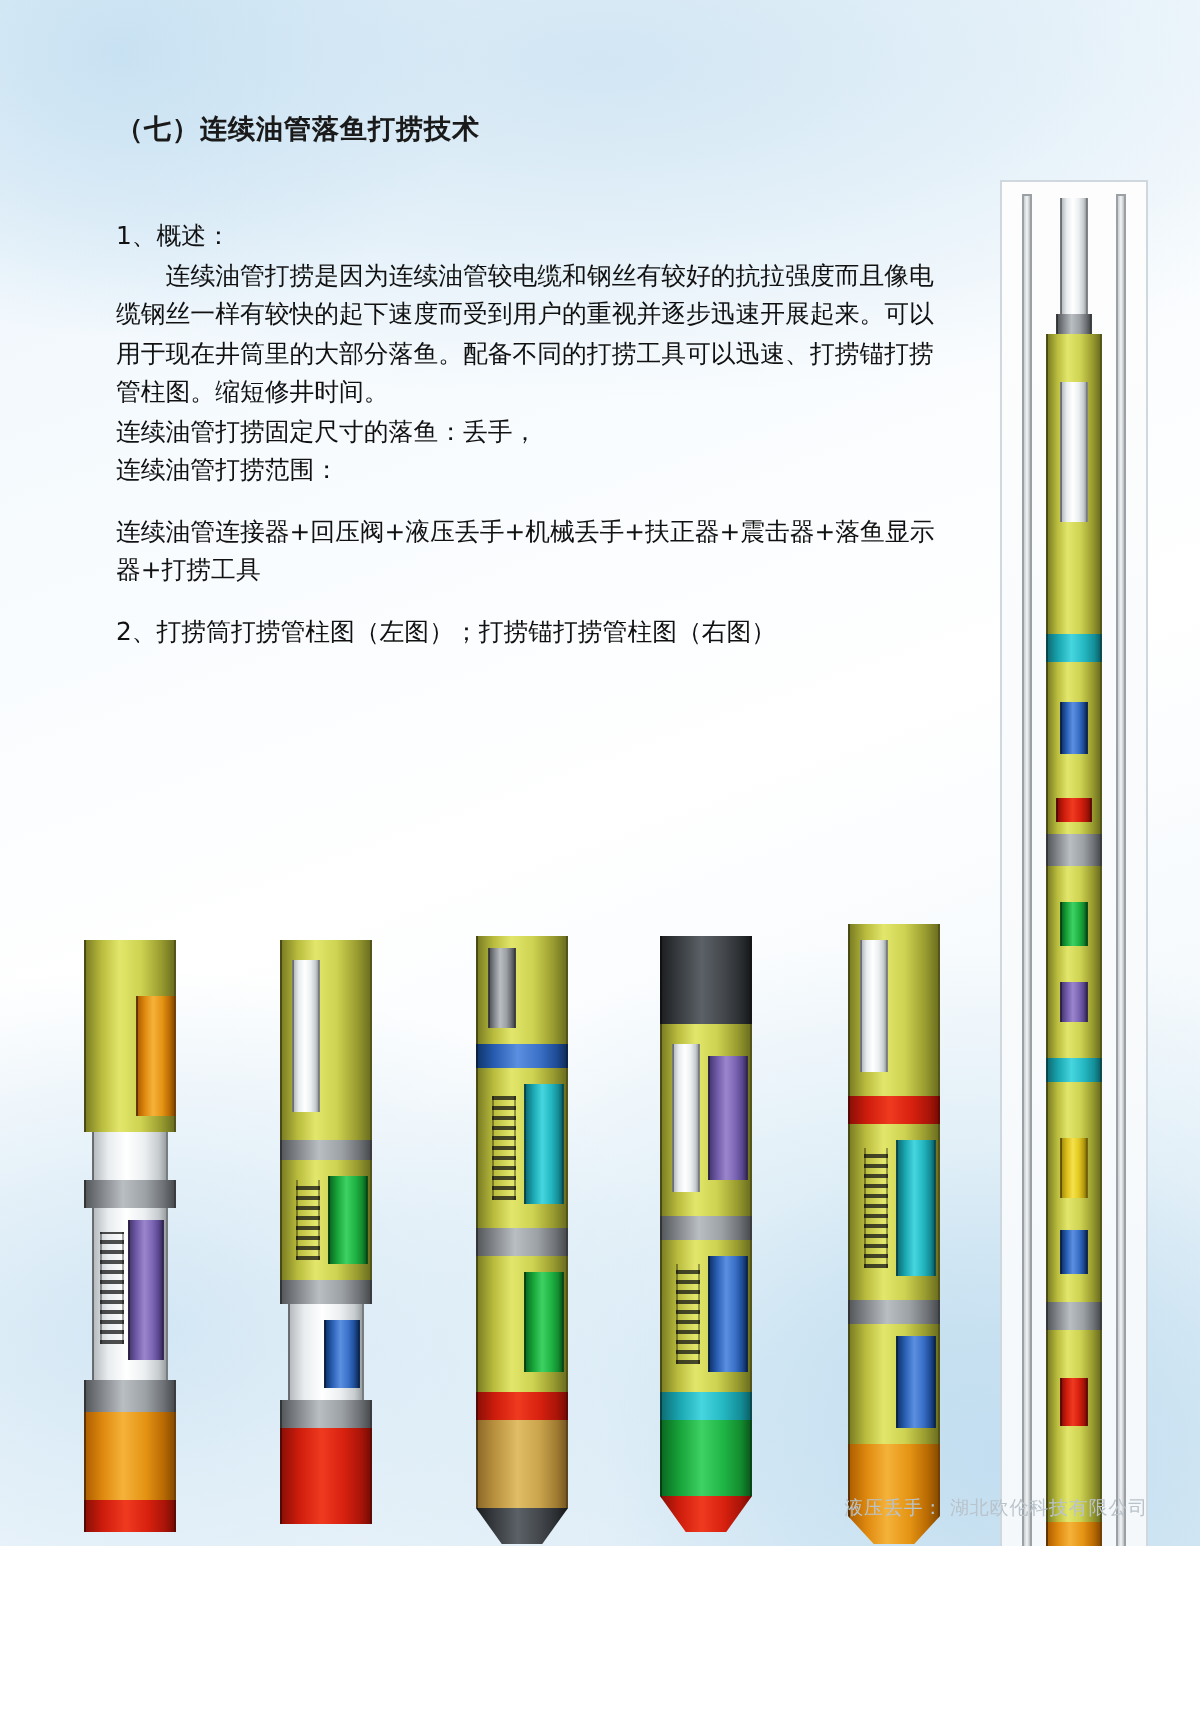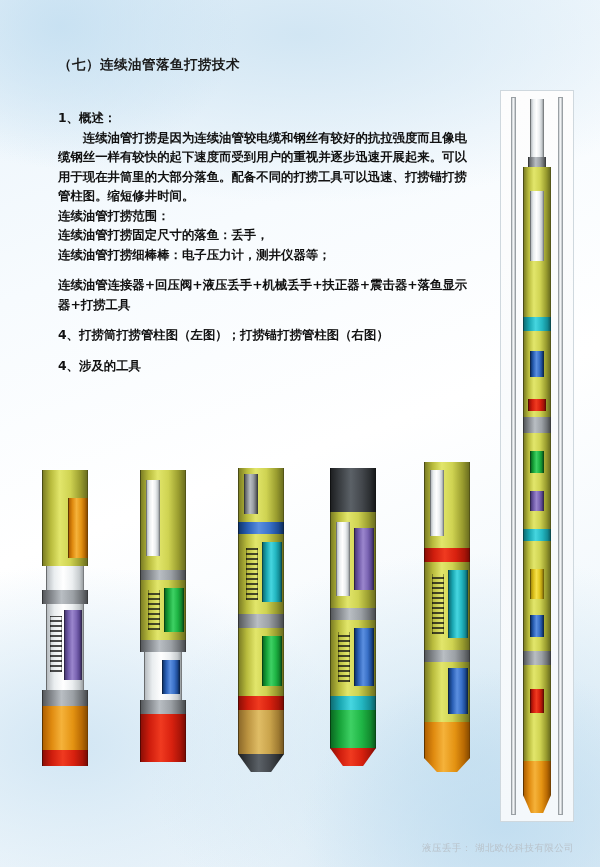--- a/index.html
+++ b/index.html
@@ -9,21 +9,21 @@
   body {
     width: 600px;
     height: 867px;
     font-family: "DejaVu Sans", sans-serif;
     background: #ffffff;
     overflow: hidden;
   }
   .page {
     position: relative;
     width: 600px;
-    height: 867px;
+    height: 773px;
     background:
       radial-gradient(ellipse 520px 340px at 78% 88%, rgba(205,228,242,0.95) 0%, rgba(205,228,242,0.0) 62%),
       radial-gradient(ellipse 460px 300px at 12% 86%, rgba(206,228,243,0.9) 0%, rgba(206,228,243,0.0) 60%),
       radial-gradient(ellipse 600px 240px at 50% 4%, rgba(208,229,243,0.95) 0%, rgba(208,229,243,0.0) 70%),
       linear-gradient(160deg, #eaf4fb 0%, #f7fbfe 28%, #ffffff 52%, #f2f8fc 78%, #e3eff8 100%);
     overflow: hidden;
   }
   .corner-glow-tl {
     position: absolute;
     left: -60px; top: -70px;
@@ -53,21 +53,20 @@
     position: absolute;
     left: 58px;
     top: 108px;
     width: 420px;
     font-size: 12.4px;
     line-height: 19.5px;
     color: #111111;
   }
   .body-text p {
     margin: 0;
-    font-weight: bold;
   }
   .p-gap {
     height: 11px;
   }
   .indent2 {
     text-indent: 2em;
   }
 
   .footer {
     position: absolute;
@@ -154,29 +153,27 @@
 
 <div class="page">
   <div class="corner-glow-tl"></div>
   <div class="corner-glow-br"></div>
 
   <div class="title">（七）连续油管落鱼打捞技术</div>
 
   <div class="body-text">
     <p>1、概述：</p>
     <p class="indent2">连续油管打捞是因为连续油管较电缆和钢丝有较好的抗拉强度而且像电缆钢丝一样有较快的起下速度而受到用户的重视并逐步迅速开展起来。可以用于现在井筒里的大部分落鱼。配备不同的打捞工具可以迅速、打捞锚打捞管柱图。缩短修井时间。</p>
+    <p>连续油管打捞固定尺寸的落鱼：丢手，</p>
     <p>连续油管打捞范围：</p>
-    <p>连续油管打捞固定尺寸的落鱼：丢手，</p>
-    <p>连续油管打捞细棒棒：电子压力计，测井仪器等；</p>
     <div class="p-gap"></div>
     <p>连续油管连接器+回压阀+液压丢手+机械丢手+扶正器+震击器+落鱼显示器+打捞工具</p>
     <div class="p-gap"></div>
-    <p>4、打捞筒打捞管柱图（左图）；打捞锚打捞管柱图（右图）</p>
+    <p>2、打捞筒打捞管柱图（左图）；打捞锚打捞管柱图（右图）</p>
     <div class="p-gap"></div>
-    <p>4、涉及的工具</p>
   </div>
 
   <div class="well-frame">
     <div class="casing-l"></div>
     <div class="casing-r"></div>
     <div class="well-col" style="top:8px;height:714px;">
       <div class="well-seg c-white" style="top:0px;height:58px;left:7px;width:14px;"></div>
       <div class="well-seg c-gray" style="top:58px;height:10px;left:5px;width:18px;"></div>
       <div class="well-seg c-olive" style="top:68px;height:150px;"></div>
       <div class="well-seg c-white" style="top:92px;height:70px;left:7px;width:14px;"></div>

